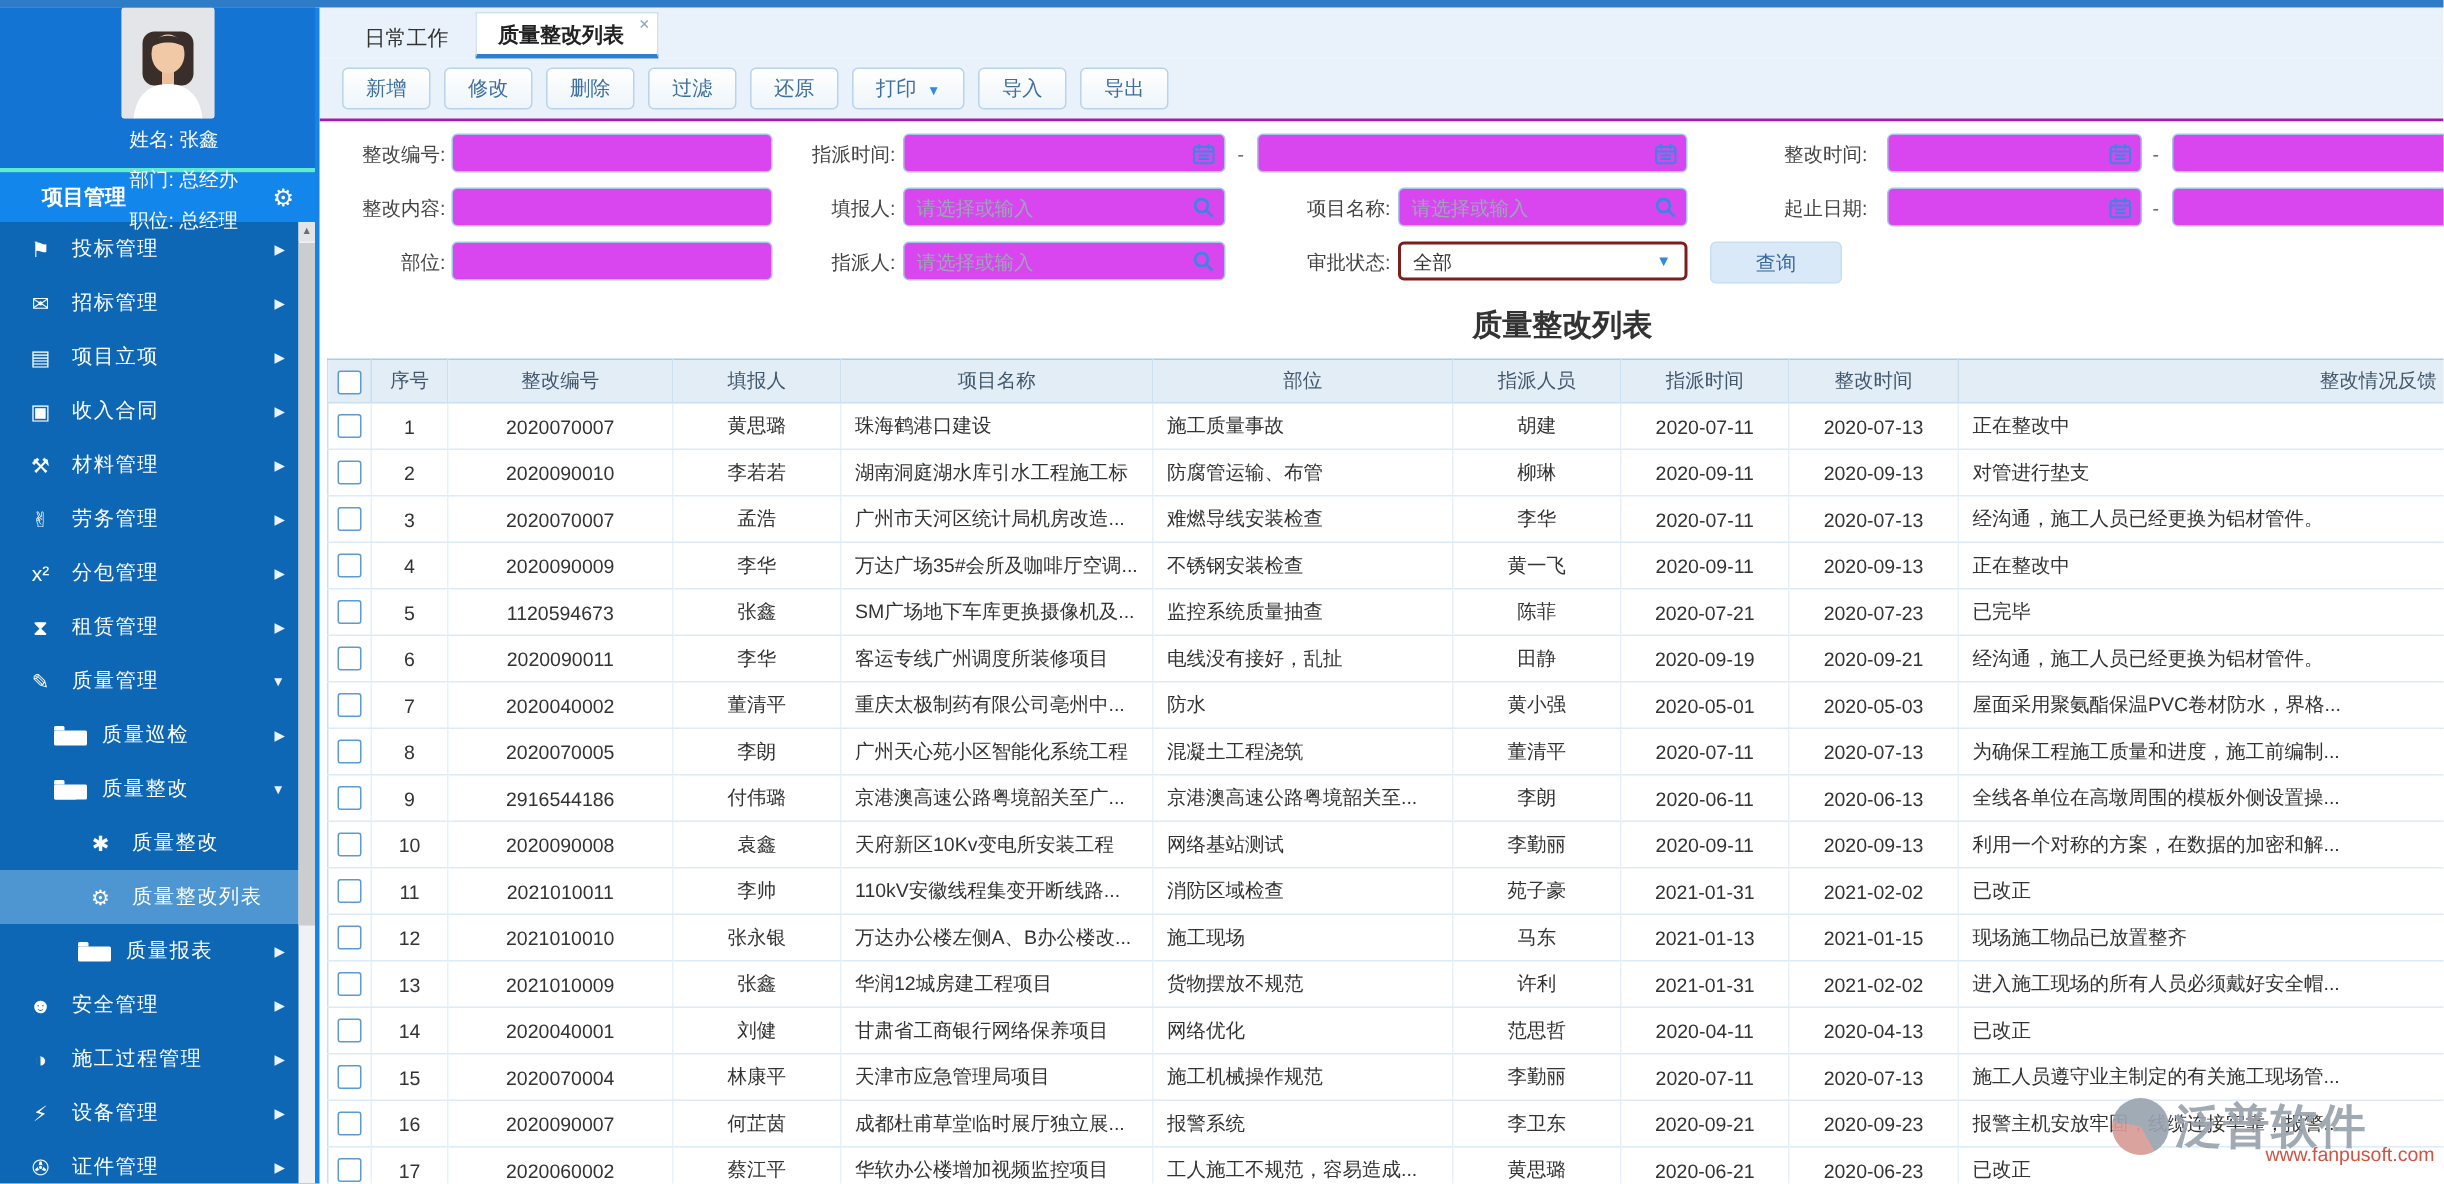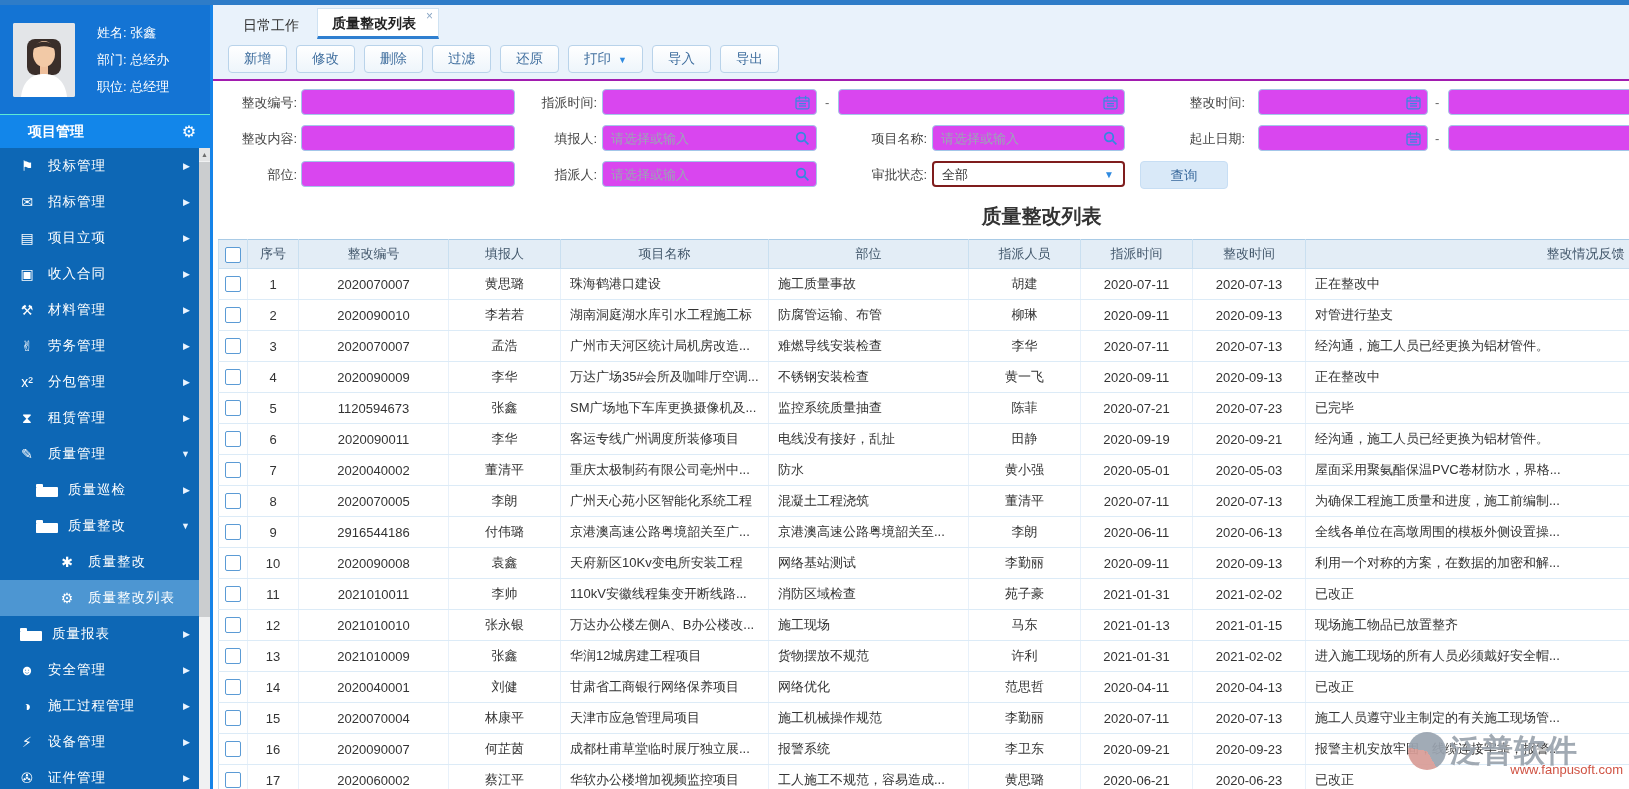--- a/index.html
+++ b/index.html
@@ -2,21 +2,21 @@
 <html><head>
 <meta charset="utf-8">
 <style>
   html,body{margin:0;padding:0;width:1629px;height:789px;overflow:hidden;
     font-family:"Liberation Sans","DejaVu Sans",sans-serif;background:#fff;}
   
   .topbar{position:fixed;left:0;top:0;width:100%;height:5px;background:#2e7cc8;z-index:50;}
   
   .sidebar{position:fixed;left:0;top:5px;width:210px;height:784px;background:#0d67b5;z-index:10;}
   .v-divider{position:fixed;left:210px;top:5px;width:3px;height:784px;background:#1583e8;z-index:11;}
-  .profile{height:110px;background:#1474d4;display:flex;align-items:center;padding:0 0 0 13px;box-sizing:border-box;border-bottom:1px solid #5eead4;}
+  .profile{height:110px;background:#1474d4;display:flex;align-items:center;padding:0 0 0 13px;box-sizing:border-box;border-bottom:3px solid #5eead4;flex-direction:column;}
   .avatar{width:62px;height:74px;border-radius:2px;overflow:hidden;flex:0 0 auto;background:#e3e5e8;}
   .profile-info{margin-left:22px;color:#fff;font-size:13px;line-height:27px;white-space:nowrap;}
   .section-header{height:33px;background:#1286ea;color:#fff;display:flex;align-items:center;
     padding:0 14px 0 28px;font-size:14px;font-weight:bold;}
   .section-header .gear{margin-left:auto;font-weight:normal;font-size:16px;cursor:pointer;}
   .menu{position:relative;height:636px;overflow:hidden;}
   .menu-item{height:36px;display:flex;align-items:center;color:#fff;font-size:13.5px;
     padding-left:16px;position:relative;cursor:pointer;}
   .menu-item.selected{background:#4d96d2;}
   .mi-icon{width:22px;min-width:22px;display:inline-flex;justify-content:center;align-items:center;
@@ -179,21 +179,21 @@
         <span class="mi-label">质量整改</span>
         <span class="mi-arrow"></span>
       </div>
 
       <div class="menu-item selected" style="padding-left: 56px;">
         <span class="mi-icon">⚙</span>
         <span class="mi-label">质量整改列表</span>
         <span class="mi-arrow"></span>
       </div>
 
-      <div class="menu-item" style="padding-left: 20px;">
+      <div class="menu-item" style="padding-left: 52px;">
         <span class="mi-icon folder-icon"></span>
         <span class="mi-label">质量报表</span>
         <span class="mi-arrow">▶</span>
       </div>
 
       <div class="menu-item">
         <span class="mi-icon">☻</span>
         <span class="mi-label">安全管理</span>
         <span class="mi-arrow">▶</span>
       </div>

